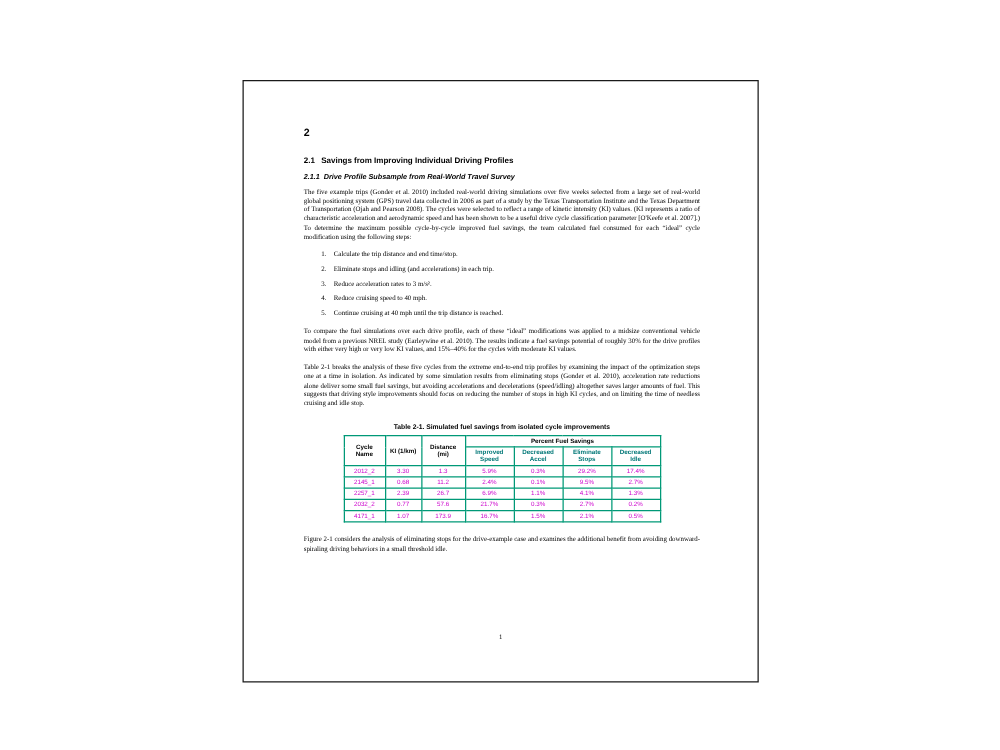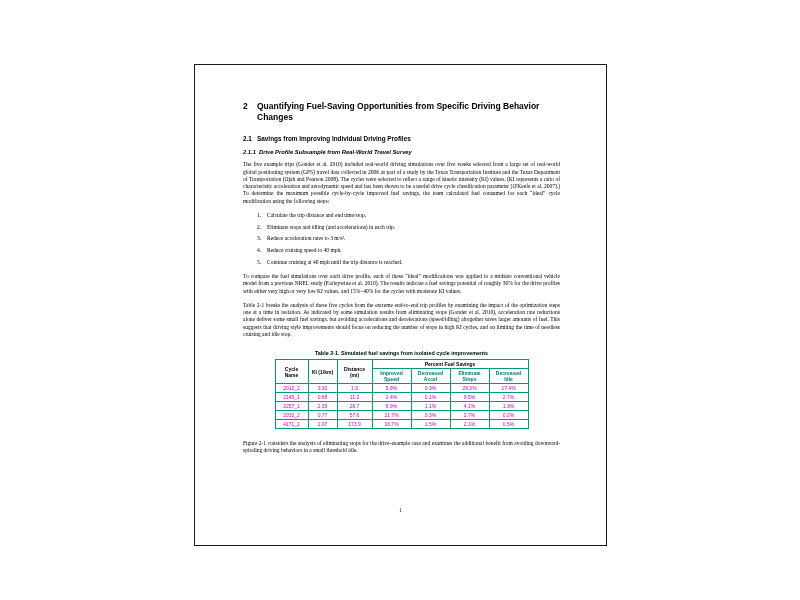--- a/index.html
+++ b/index.html
@@ -87,21 +87,20 @@
   }
 </style>
 </head>
 <body>
 
 <div class="page">
   <div class="content">
 
     <div class="h1">
       <span class="num">2</span>
-      <span class="txt">Quantifying Fuel-Saving Opportunities from Specific Driving Behavior Changes</span>
     </div>
 
     <div class="h2">
       <span class="num">2.1</span>
       <span class="txt">Savings from Improving Individual Driving Profiles</span>
     </div>
 
     <div class="h3">
       <span class="num">2.1.1</span>
       <span class="txt">Drive Profile Subsample from Real-World Travel Survey</span>

